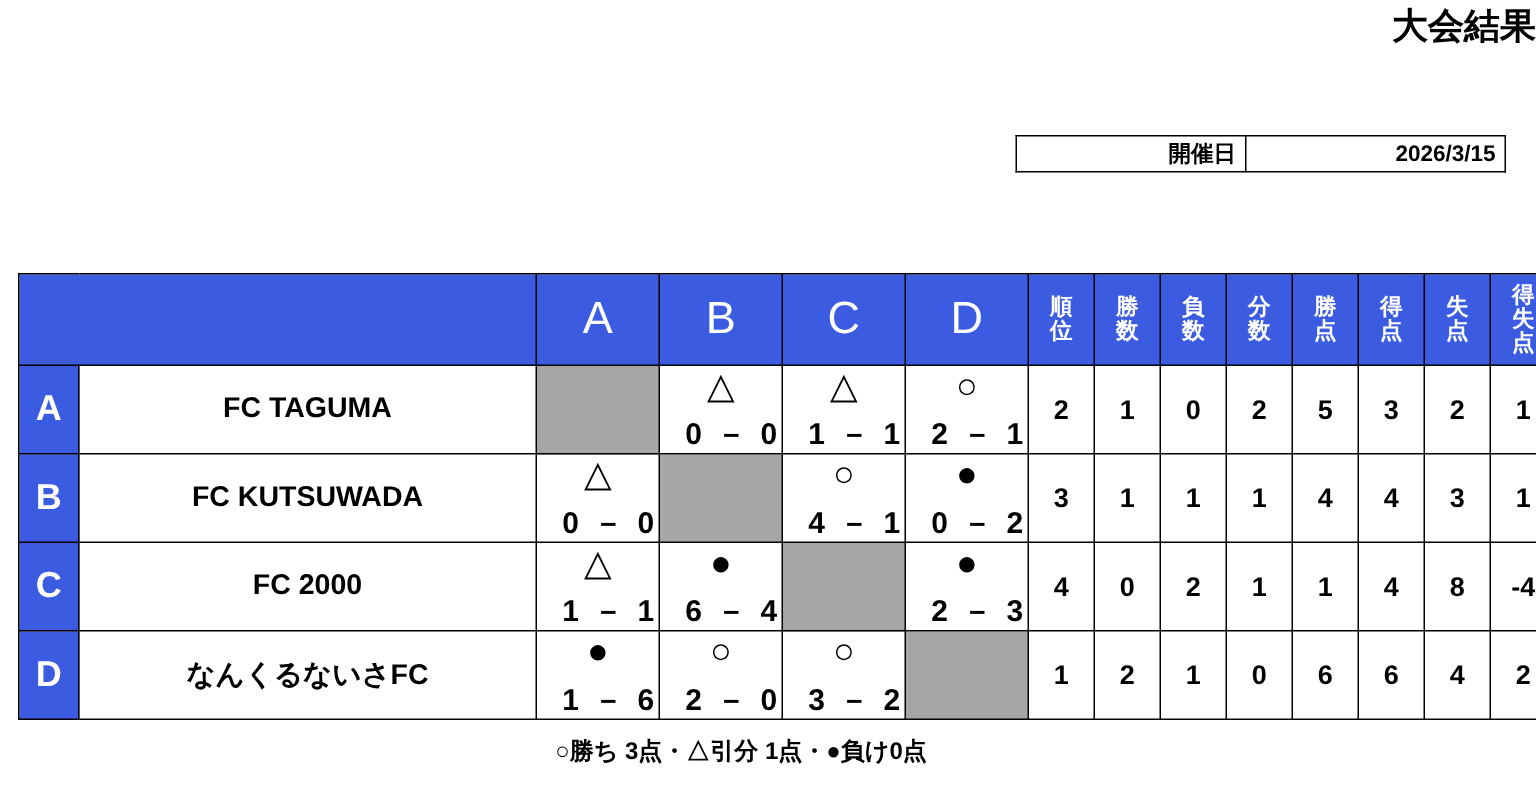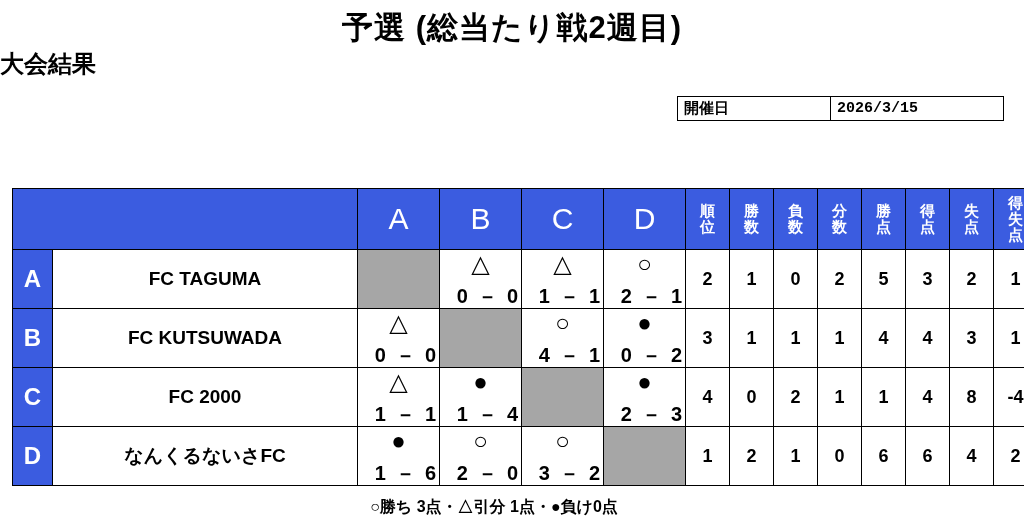--- a/index.html
+++ b/index.html
@@ -23,41 +23,40 @@
   
   .title {
     text-align: center;
     font-size: 31px;
     font-weight: bold;
     letter-spacing: 1px;
     margin-top: 10px;
     line-height: 1.15;
   }
   .subtitle {
-    text-align: left;
+    text-align: right;
     font-size: 24px;
     font-weight: bold;
     margin-top: 4px;
     line-height: 1.15;
   }
   
   .info-table {
     position: absolute;
     top: 86px;
     right: 20px;
     border-collapse: collapse;
     font-size: 15px;
     font-weight: bold;
   }
   .info-table td {
     border: 1px solid #000;
     padding: 2px 6px;
-    text-align: left;
+    text-align: right;
     white-space: nowrap;
-    font-family: Liberation Mono, monospace;
   }
   .info-label {
     width: 140px;
   }
   .info-value {
     width: 160px;
   }
   
   .league-wrap {
     position: absolute;
@@ -156,21 +155,20 @@
     text-align: center;
     font-size: 16px;
     font-weight: bold;
   }
 </style>
 </head>
 <body>
 
 <div class="page">
 
-  <div class="title">予選 (総当たり戦2週目)</div>
   <div class="subtitle">大会結果</div>
 
   <table class="info-table">
     <tbody>
       <tr>
         <td class="info-label">開催日</td>
         <td class="info-value">2026/3/15</td>
       </tr>
     </tbody>
   </table>
@@ -291,21 +289,21 @@
 
         <tr>
           <td class="row-letter">C</td>
           <td class="row-name">FC 2000</td>
           <td class="match">
             <div class="mark">△</div>
             <div class="score">1 － 1</div>
           </td>
           <td class="match">
             <div class="mark">●</div>
-            <div class="score">1 － 4</div>
+            <div class="score">6 － 4</div>
           </td>
           <td class="cell-self"></td>
           <td class="match">
             <div class="mark">●</div>
             <div class="score">2 － 3</div>
           </td>
           <td class="stat">4</td>
           <td class="stat">0</td>
           <td class="stat">2</td>
           <td class="stat">1</td>

